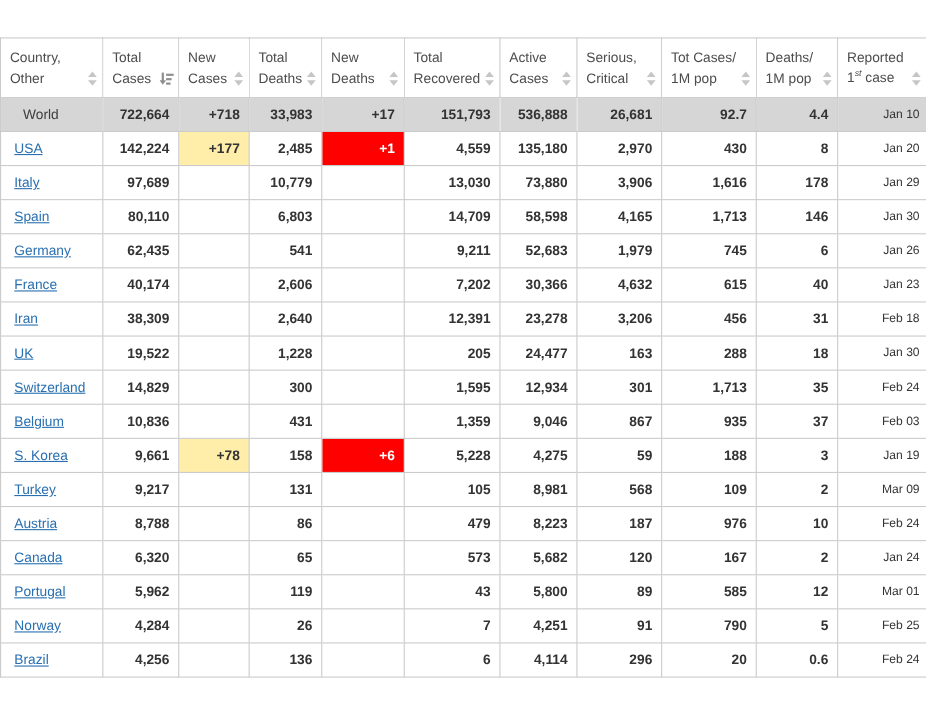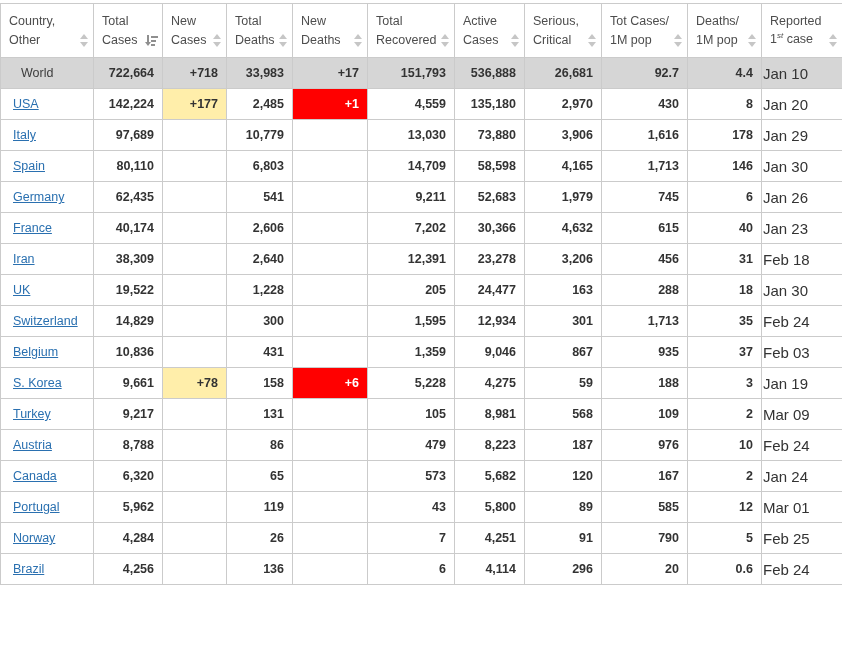--- a/index.html
+++ b/index.html
@@ -3,36 +3,36 @@
 <meta charset="utf-8">
 <style>
   html,body { margin:0; padding:0; background:#fff; }
   body {
     width:842px; height:647px; overflow:hidden;
     font-family:"Liberation Sans", sans-serif;
     -webkit-font-smoothing:antialiased;
   }
   .table-wrap { padding-top:3px; }
   table {
-    border-collapse:collapse; table-layout:fixed; width:842px;
+    border-collapse:collapse; table-layout:fixed; width:842px;margin-top:31px;
   }
   th, td { border:1px solid var(--border,#cbcbcb); overflow:hidden; white-space:nowrap; }
   thead th {
     height:54px; box-sizing:border-box;
     font-size:12.5px; font-weight:normal; color:var(--header-text,#4d4d4d);
     text-align:left; vertical-align:middle;
     padding:4px 16px 4px 8px; line-height:1.45;
     position:relative; background:#fff; cursor:pointer;
   }
   thead th .hlines { display:block; }
   tbody td { height:31px; box-sizing:border-box; font-size:12.5px; color:var(--cell-text,#333); background:#fff; }
   td.c-country { padding-left:12px; text-align:left; }
   td.c-country a { color:var(--link,#2a70b0); text-decoration:underline; cursor:pointer; }
   td.num { text-align:right; padding-right:8px; font-weight:bold; }
-  td.date { text-align:left; padding-right:6px; font-size:15px; font-weight:normal; }
+  td.date { text-align:right; padding-right:6px; font-size:11px; font-weight:normal; }
   tr.world-row td { background:var(--world-bg,#d6d6d6); }
   tr.world-row td.c-country { color:#3c3c3c;padding-left:20px; }
   td.hl-yellow { background:var(--hl-yellow,#ffeeaa) !important; }
   td.hl-red { background:var(--hl-red,#ff0000) !important; color:var(--hl-red-text,#fff) !important; }
 
   
   .sort-icon {
     position:absolute; right:5px; bottom:10px; width:9px; height:13px;
     display:flex; flex-direction:column; align-items:center; justify-content:space-between;
   }

